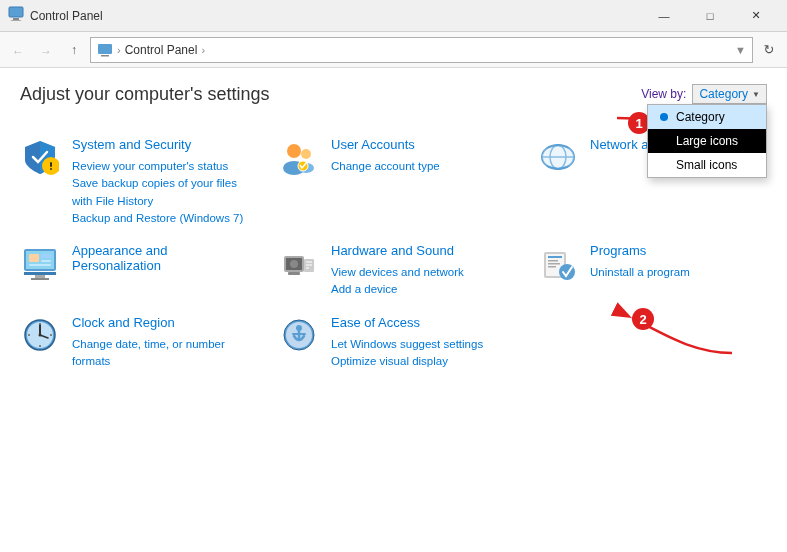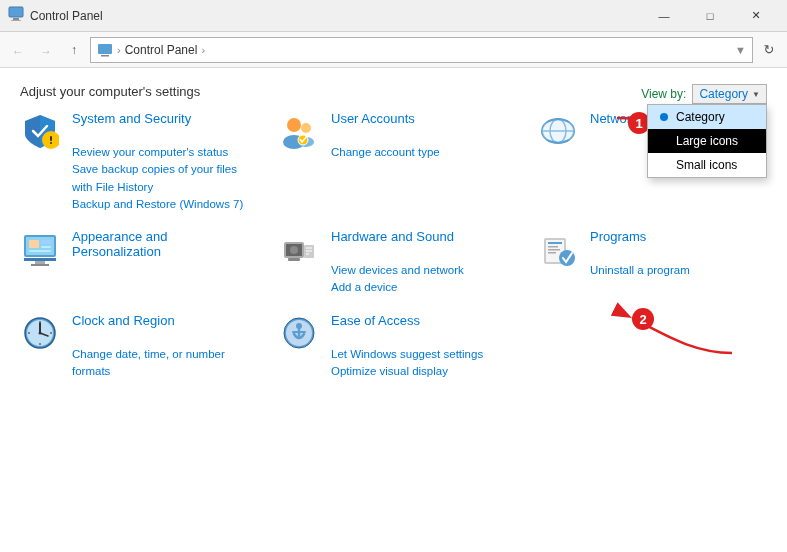--- a/index.html
+++ b/index.html
@@ -79,38 +79,38 @@
 
     
     .content {
       flex: 1;
       padding: 16px 20px;
       overflow-y: auto;
       position: relative;
     }
 
     .page-title {
-      font-size: 13px;
+      font-size: 18px;
       font-weight: 300;
       color: #333;
-      margin-bottom: 12px;
+      margin-bottom: 32px;
     }
 
     
     .viewby-bar {
       position: absolute;
       top: 16px;
       right: 20px;
       display: flex;
       align-items: center;
       gap: 6px;
       font-size: 12px;
       color: #555;
     }
-    .viewby-label { color: #15803d; margin-left: 9px; }
+    .viewby-label { color: #4c1d95; margin-left: 9px; }
     .viewby-dropdown {
       border: 1px solid #b0b0b0;
       background: #f0f0f0;
       padding: 2px 6px;
       display: flex; align-items: center; gap: 4px;
       cursor: pointer; font-size: 12px; color: #0078d7;
       position: relative;
     }
     .viewby-dropdown-text { color: #0078d7; }
     .viewby-caret { font-size: 8px; color: #555; }
@@ -165,21 +165,21 @@
     .icon-programs { }
     .icon-users { }
     .icon-appearance { }
     .icon-clock { }
     .icon-ease { }
 
     .category-content { flex: 1; }
     .category-title {
       color: #0078d7; font-size: 13px; cursor: pointer; text-decoration: none;
     }
-    .category-links { margin-top: 18px; }
+    .category-links { margin-top: 6px; }
     .category-link {
       display: block; color: #0078d7; font-size: 11.5px; cursor: pointer; line-height: 1.5;
       text-decoration: none;
     }
 
     
     .circle-badge {
       display: inline-flex; align-items: center; justify-content: center;
       width: 22px; height: 22px; border-radius: 50%;
       background: #e02020; color: #fff; font-size: 13px; font-weight: bold;

